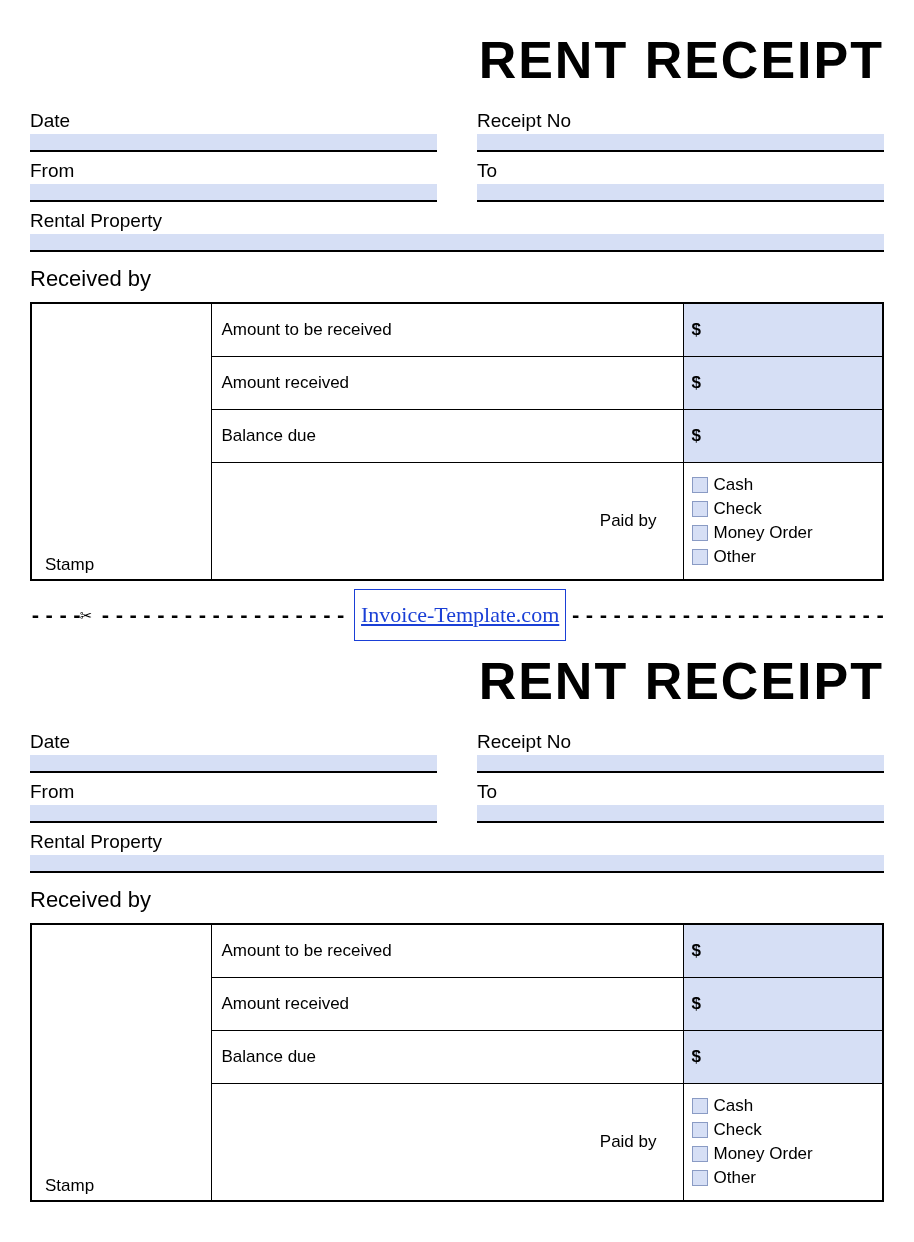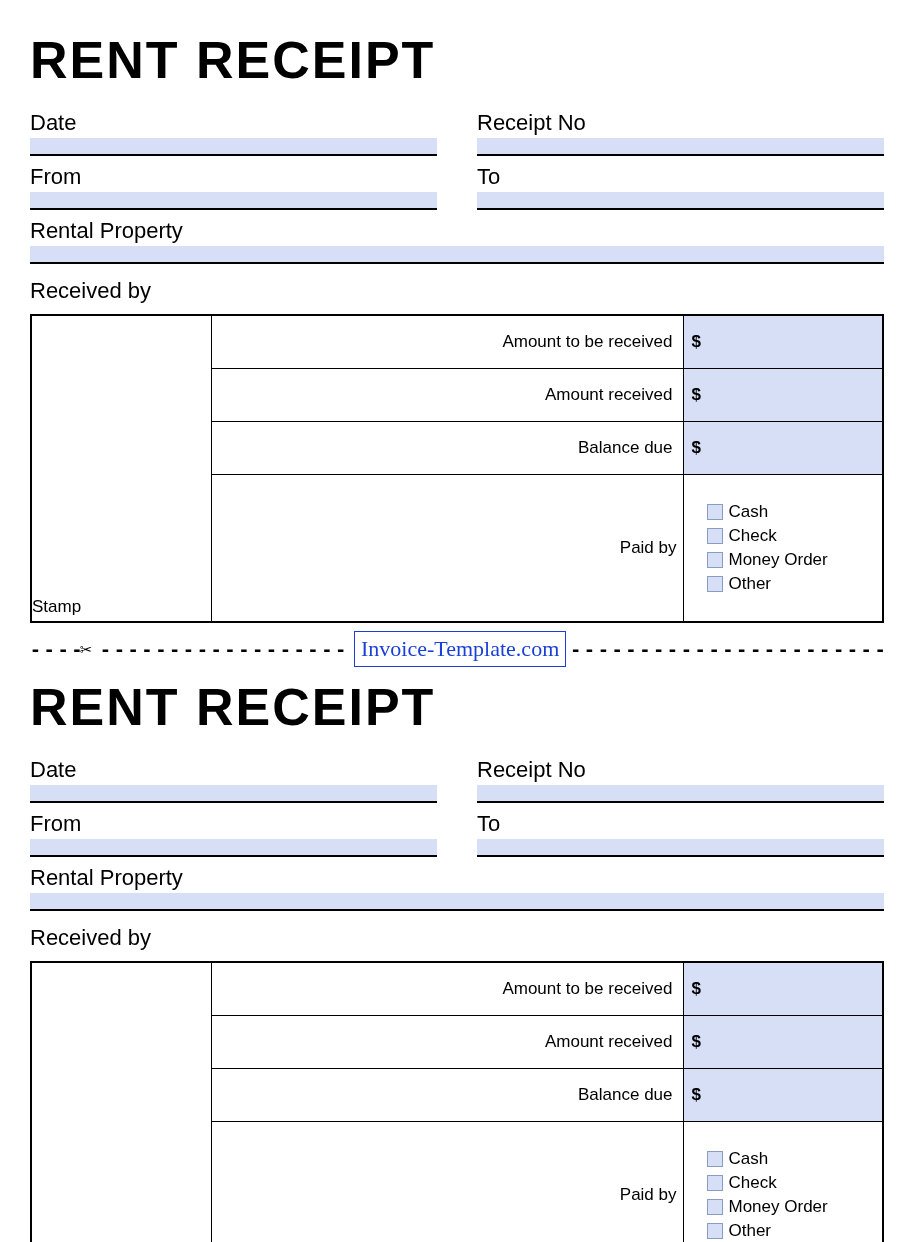--- a/index.html
+++ b/index.html
@@ -10,36 +10,36 @@
     padding: 20px 30px;
     width: 914px;
     color: #000;
   }
   .receipt {
     width: 100%;
   }
   .title {
     font-size: 52px;
     font-weight: 900;
-    text-align: left;
+    text-align: right;
     letter-spacing: 2px;
     margin: 10px 0 20px 0;
     font-family: Arial Black, Arial, sans-serif;
   }
   .row {
     display: flex;
     gap: 40px;
     margin-bottom: 8px;
   }
   .field {
     flex: 1;
     position: relative;
   }
   .field-label {
-    font-size: 22px;
+    font-size: 19px;
     display: block;
     margin-bottom: 2px;
   }
   .field-input {
     height: 18px;
     background: #d6dff5;
     border-bottom: 2px solid #000;
     width: 100%;
   }
   .field-full {
@@ -59,60 +59,60 @@
     vertical-align: middle;
   }
   .stamp-cell {
     width: 180px;
     vertical-align: bottom !important;
     position: relative;
   }
   .stamp-label {
     position: absolute;
     bottom: 4px;
-    left: 0;
+    left: 13px;
     font-size: 17px;
   }
   .label-cell {
-    text-align: right;
+    text-align: left;
     font-size: 17px;
     padding: 16px 10px !important;
     width: auto;
   }
   .value-cell {
     width: 200px;
     background: #d6dff5;
     font-size: 17px;
     font-weight: bold;
     padding: 12px 8px !important;
     vertical-align: middle;
   }
   .paidby-cell {
     width: 200px;
     background: #fff;
-    padding: 23px !important;
+    padding: 8px !important;
   }
   .pay-option {
     display: flex;
     align-items: center;
     gap: 6px;
     font-size: 17px;
     margin: 4px 0;
   }
   .checkbox {
     width: 16px;
     height: 16px;
     background: #d6dff5;
     border: 1px solid #8a9bc4;
     display: inline-block;
   }
   .paidby-label-cell {
     text-align: right;
     font-size: 17px;
-    padding: 12px 6px !important;
+    padding: 12px 26px !important;
     vertical-align: middle;
   }
   .separator {
     display: flex;
     align-items: center;
     margin: 8px 0;
     font-family: monospace;
     font-size: 18px;
     letter-spacing: 2px;
   }
@@ -123,24 +123,25 @@
     white-space: nowrap;
     overflow: hidden;
     font-weight: bold;
   }
   .scissors {
     margin: 0 6px 0 0;
     font-size: 20px;
   }
   .sep-link {
     color: #1a3fd6;
+    text-decoration: underline;
     font-family: 'Times New Roman', serif;
     font-size: 22px;
     border: 1px solid #1a3fd6;
-    padding: 4px 6px;
+    padding: 12px 6px;
     letter-spacing: 0;
     margin: 0 4px;
   }
   .dash-left {
     flex: 0 0 50px;
   }
   .dash-short {
     flex: 0 0 250px;
   }
 </style>

